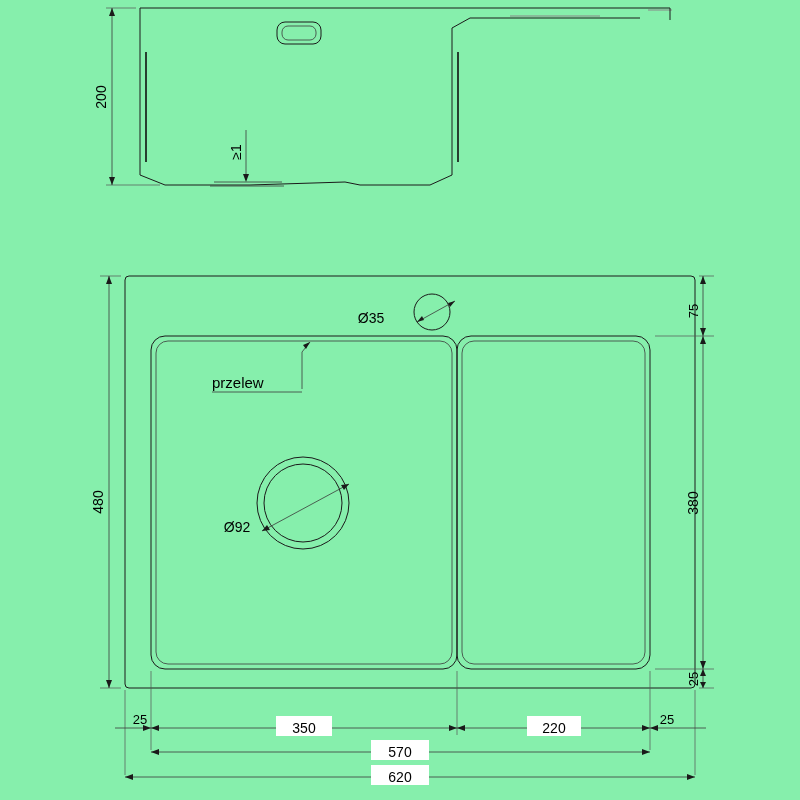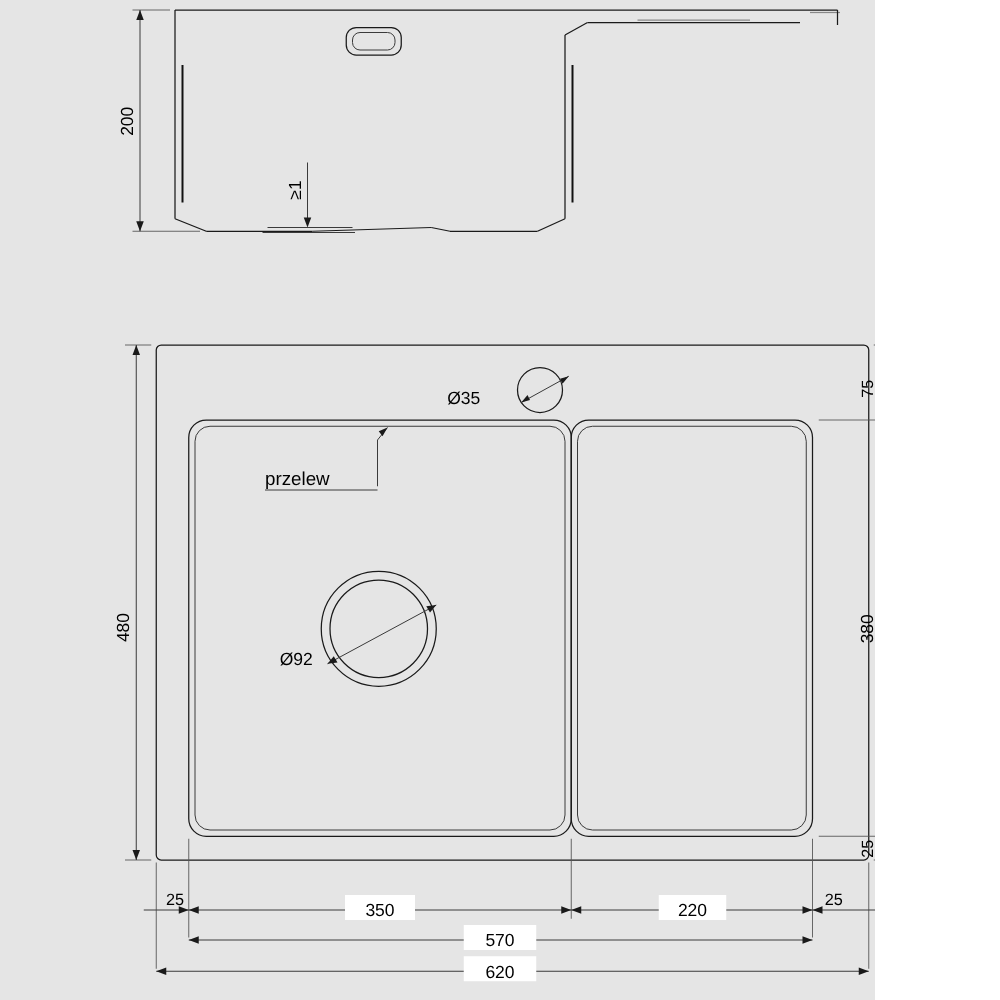--- a/index.html
+++ b/index.html
@@ -2,23 +2,23 @@
 <html><head>
 <meta charset="utf-8">
 <style>
   html, body {
     margin: 0;
     padding: 0;
     background: #ffffff;
   }
   #sheet {
     position: relative;
-    width: 700px;
+    width: 800px;
     height: 800px;
-    background: #e5e5e5;
+    background: #86efac;
     overflow: hidden;
     font-family: "Liberation Sans", sans-serif;
   }
   #sheet svg {
     position: absolute;
     left: 0;
     top: 0;
   }
   .dim-text {
     font-family: "Liberation Sans", sans-serif;

